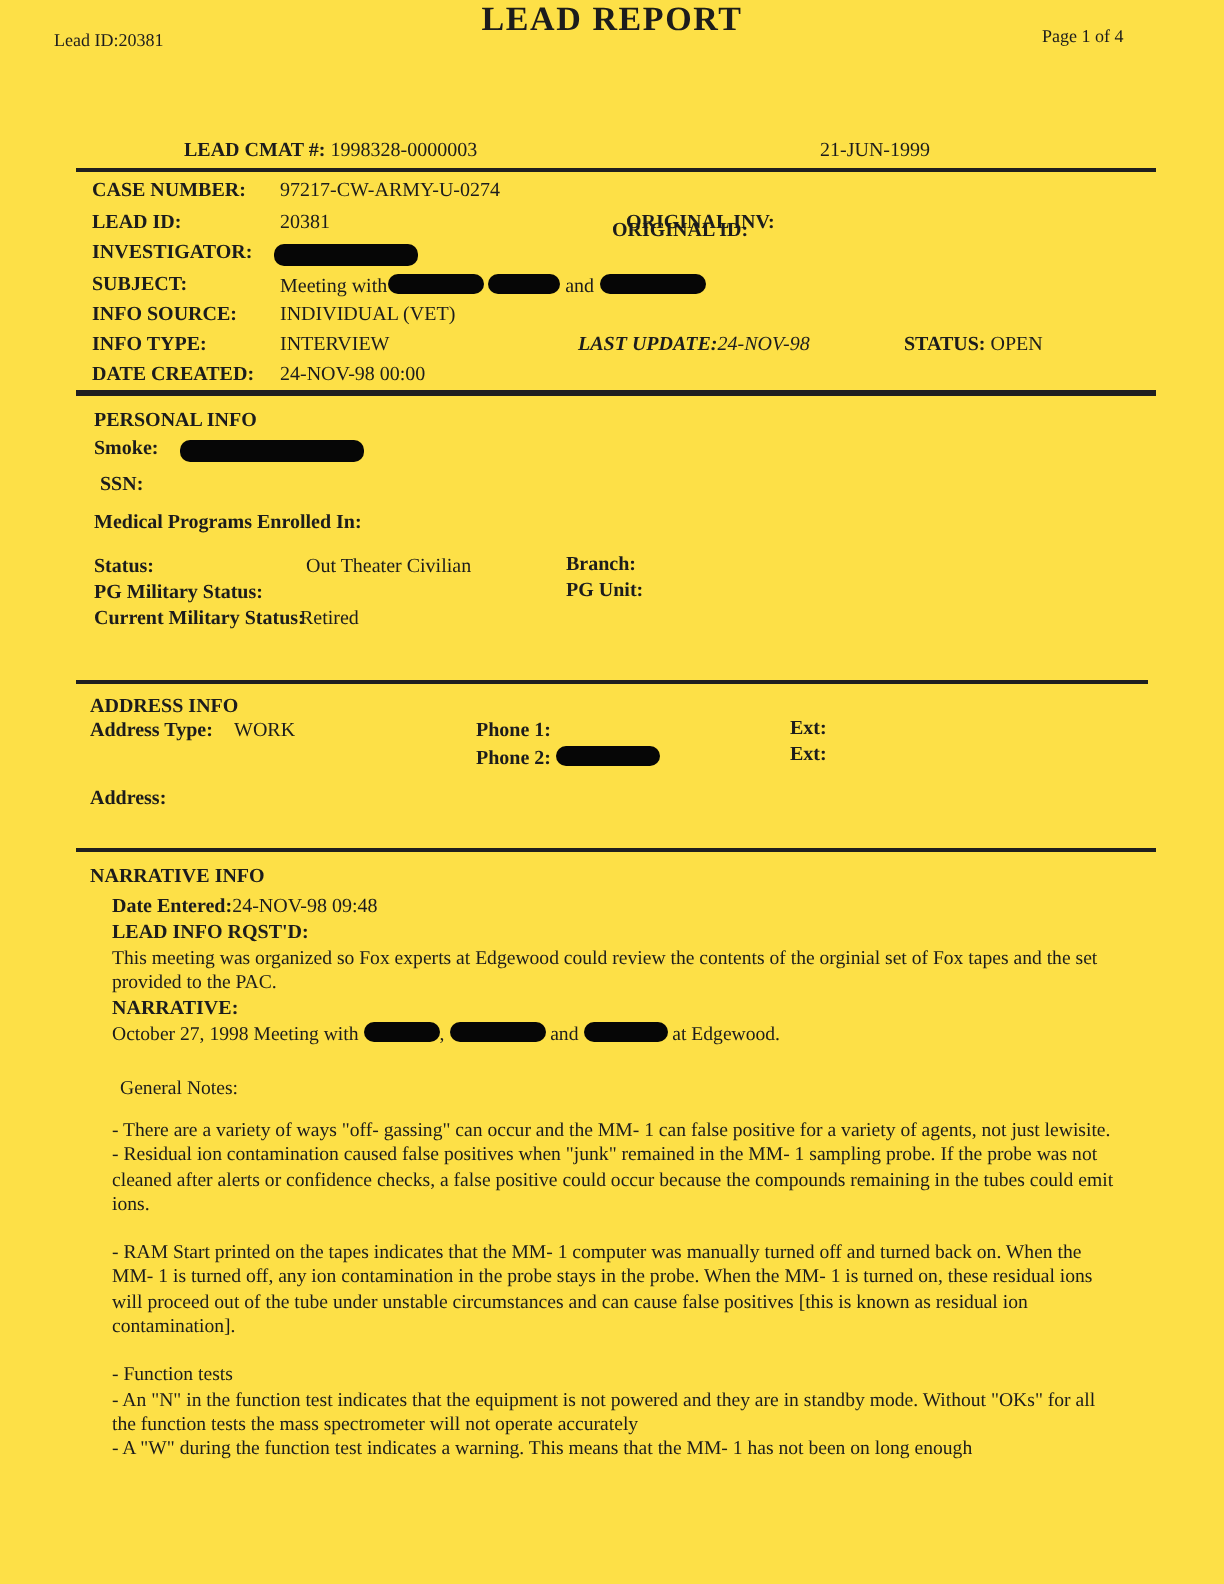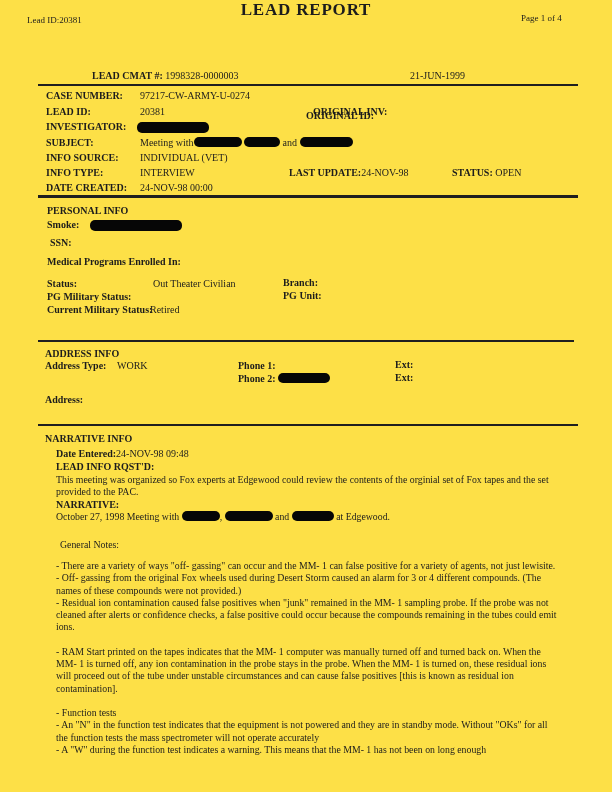--- a/index.html
+++ b/index.html
@@ -57,21 +57,21 @@
   <div class="bar-abs" style="left:137px;top:122px;width:72px;height:11px;"></div>
 
   <div class="abs s10 b" style="left:46px;top:137px;">SUBJECT:</div>
   <div class="abs s10" style="left:140px;top:137px;"><span>Meeting with</span><span class="bar" style="width:48px;"></span> <span class="bar" style="width:36px;"></span> <span>and</span> <span class="bar" style="width:53px;"></span></div>
 
   <div class="abs s10 b" style="left:46px;top:152px;">INFO SOURCE:</div>
   <div class="abs s10" style="left:140px;top:152px;">INDIVIDUAL (VET)</div>
 
   <div class="abs s10 b" style="left:46px;top:167px;">INFO TYPE:</div>
   <div class="abs s10" style="left:140px;top:167px;">INTERVIEW</div>
-  <div class="abs s10" style="left:289px;top:167px;"><span class="b">LAST UPDATE:</span><span>24-NOV-98</span></div>
+  <div class="abs s10" style="left:289px;top:167px;font-style:italic;"><span class="b">LAST UPDATE:</span><span>24-NOV-98</span></div>
   <div class="abs s10" style="left:452px;top:167px;"><span class="b">STATUS:</span> <span>OPEN</span></div>
 
   <div class="abs s10 b" style="left:46px;top:182px;">DATE CREATED:</div>
   <div class="abs s10" style="left:140px;top:182px;">24-NOV-98 00:00</div>
 
   <div class="rule" style="left:38px;top:195px;width:540px;height:3px;"></div>
 
   <div class="abs s10 b" style="left:47px;top:205px;">PERSONAL INFO</div>
   <div class="abs s10 b" style="left:47px;top:219px;">Smoke:</div>
   <div class="bar-abs" style="left:90px;top:220px;width:92px;height:11px;"></div>
@@ -107,21 +107,20 @@
   <div class="abs s10 b" style="left:56px;top:461px;">LEAD INFO RQST'D:</div>
   <div class="wrap" style="left:56px;top:474px;width:505px;">This meeting was organized so Fox experts at Edgewood could review the contents of the orginial set of Fox tapes and the set provided to the PAC.</div>
   <div class="abs s10 b" style="left:56px;top:499px;">NARRATIVE:</div>
 
   <div class="abs inline98" style="left:56px;top:511px;"><span>October 27, 1998 Meeting with</span> <span class="bar" style="width:38px;"></span><span>,</span> <span class="bar" style="width:48px;"></span> <span>and</span> <span class="bar" style="width:42px;"></span> <span>at Edgewood.</span></div>
 
   <div class="abs inline98" style="left:60px;top:539px;">General Notes:</div>
 
   <div class="wrap" style="left:56px;top:560px;width:502px;">
     <p class="note">- There are a variety of ways "off- gassing" can occur and the MM- 1 can false positive for a variety of agents, not just lewisite.</p>
-    <p class="note">- Off- gassing from the original Fox wheels used during Desert Storm caused an alarm for 3 or 4 different compounds. (The names of these compounds were not provided.)</p>
     <p class="note">- Residual ion contamination caused false positives when "junk" remained in the MM- 1 sampling probe. If the probe was not cleaned after alerts or confidence checks, a false positive could occur because the compounds remaining in the tubes could emit ions.</p>
     <p class="note gap">- RAM Start printed on the tapes indicates that the MM- 1 computer was manually turned off and turned back on. When the MM- 1 is turned off, any ion contamination in the probe stays in the probe. When the MM- 1 is turned on, these residual ions will proceed out of the tube under unstable circumstances and can cause false positives [this is known as residual ion contamination].</p>
     <p class="note gap">- Function tests</p>
     <p class="note">- An "N" in the function test indicates that the equipment is not powered and they are in standby mode. Without "OKs" for all the function tests the mass spectrometer will not operate accurately</p>
     <p class="note">- A "W" during the function test indicates a warning. This means that the MM- 1 has not been on long enough</p>
   </div>
 
 </div>
 
 </body></html>

